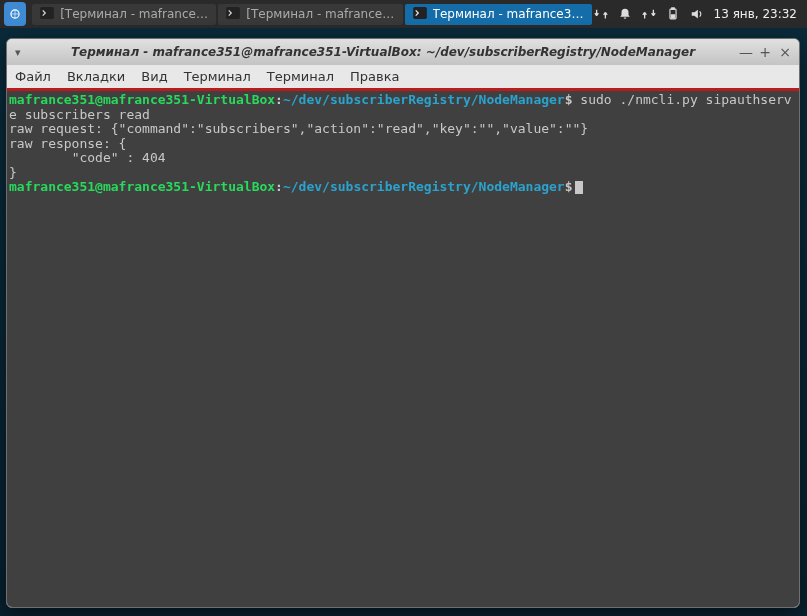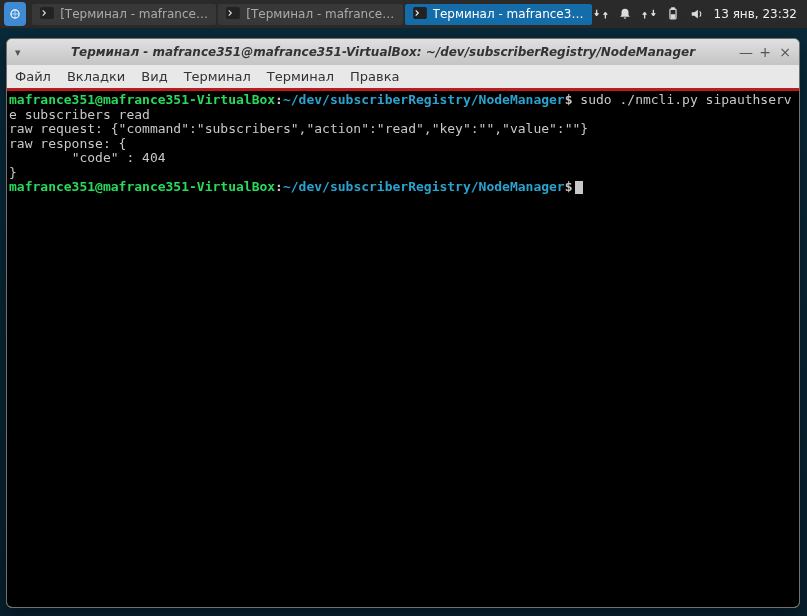--- a/index.html
+++ b/index.html
@@ -124,21 +124,21 @@
       align-items: center;
       padding: 0 8px;
       gap: 16px;
       font-size: 13px;
       color: #333;
     }
     .menubar span { cursor: default; }
 
     .terminal-body {
       flex: 1;
-      background: #000000;
+      background: #404040;
       color: #c8c8c8;
       font-family: "DejaVu Sans Mono", monospace;
       font-size: 13px;
       line-height: 14.5px;
       padding: 2px 2px;
       white-space: pre-wrap;
       word-break: break-all;
       overflow: hidden;
     }
     .prompt-user { color: #27da5b; font-weight: bold; }

